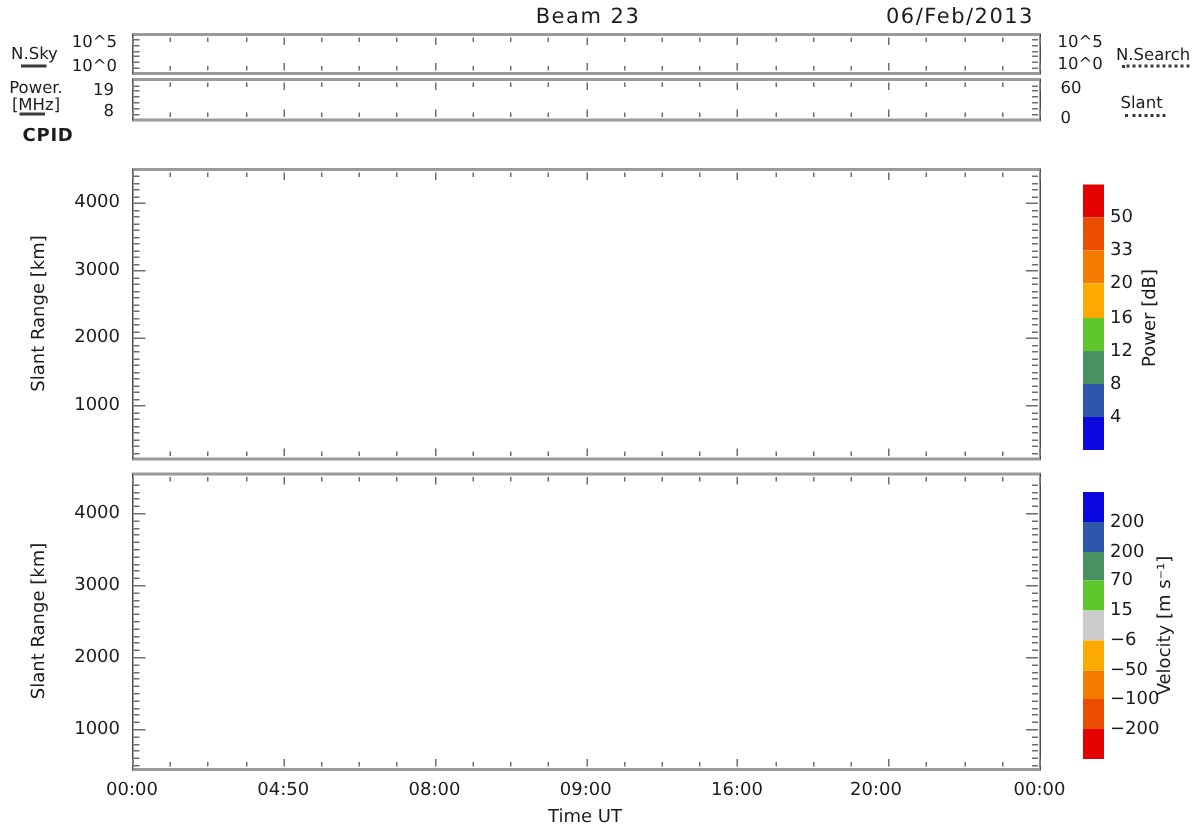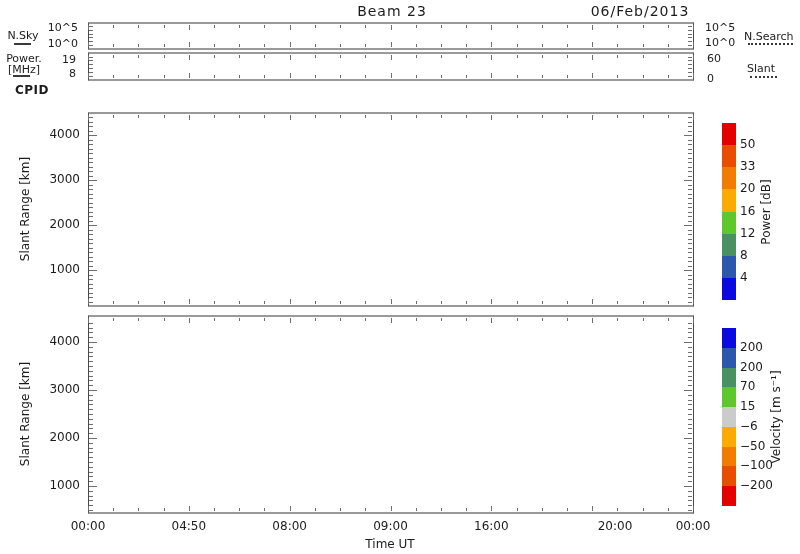--- a/index.html
+++ b/index.html
@@ -480,21 +480,21 @@
       <div class="tick" style="left: 688px; top: 332px; width: 4px; height: 1px;"></div>
       <div class="tick" style="left: 89px; top: 328px; width: 4px; height: 1px;"></div>
       <div class="tick" style="left: 688px; top: 328px; width: 4px; height: 1px;"></div>
       <div class="tick" style="left: 89px; top: 323px; width: 4px; height: 1px;"></div>
       <div class="tick" style="left: 688px; top: 323px; width: 4px; height: 1px;"></div>
       <div class="tickletxt center" style="left: 58px; top: 519px; width: 60px;">00:00</div>
       <div class="tickletxt center" style="left: 158.833px; top: 519px; width: 60px;">04:50</div>
       <div class="tickletxt center" style="left: 259.667px; top: 519px; width: 60px;">08:00</div>
       <div class="tickletxt center" style="left: 360.5px; top: 519px; width: 60px;">09:00</div>
       <div class="tickletxt center" style="left: 461.333px; top: 519px; width: 60px;">16:00</div>
-      <div class="tickletxt center" style="left: 585px; top: 519px; width: 60px;">20:00</div>
+      <div class="tickletxt center" style="left: 554px; top: 519px; width: 60px;">20:00</div>
       <div class="tickletxt center" style="left: 663px; top: 519px; width: 60px;">00:00</div>
       <div class="tickletxt right-align" style="left: 36px; top: 127px; width: 44px;">4000</div>
       <div class="tickletxt right-align" style="left: 36px; top: 334px; width: 44px;">4000</div>
       <div class="tickletxt right-align" style="left: 36px; top: 172px; width: 44px;">3000</div>
       <div class="tickletxt right-align" style="left: 36px; top: 382px; width: 44px;">3000</div>
       <div class="tickletxt right-align" style="left: 36px; top: 217px; width: 44px;">2000</div>
       <div class="tickletxt right-align" style="left: 36px; top: 430px; width: 44px;">2000</div>
       <div class="tickletxt right-align" style="left: 36px; top: 262px; width: 44px;">1000</div>
       <div class="tickletxt right-align" style="left: 36px; top: 478px; width: 44px;">1000</div>
       <div class="tickletxt" style="left: 740px; top: 137.125px;">50</div>

